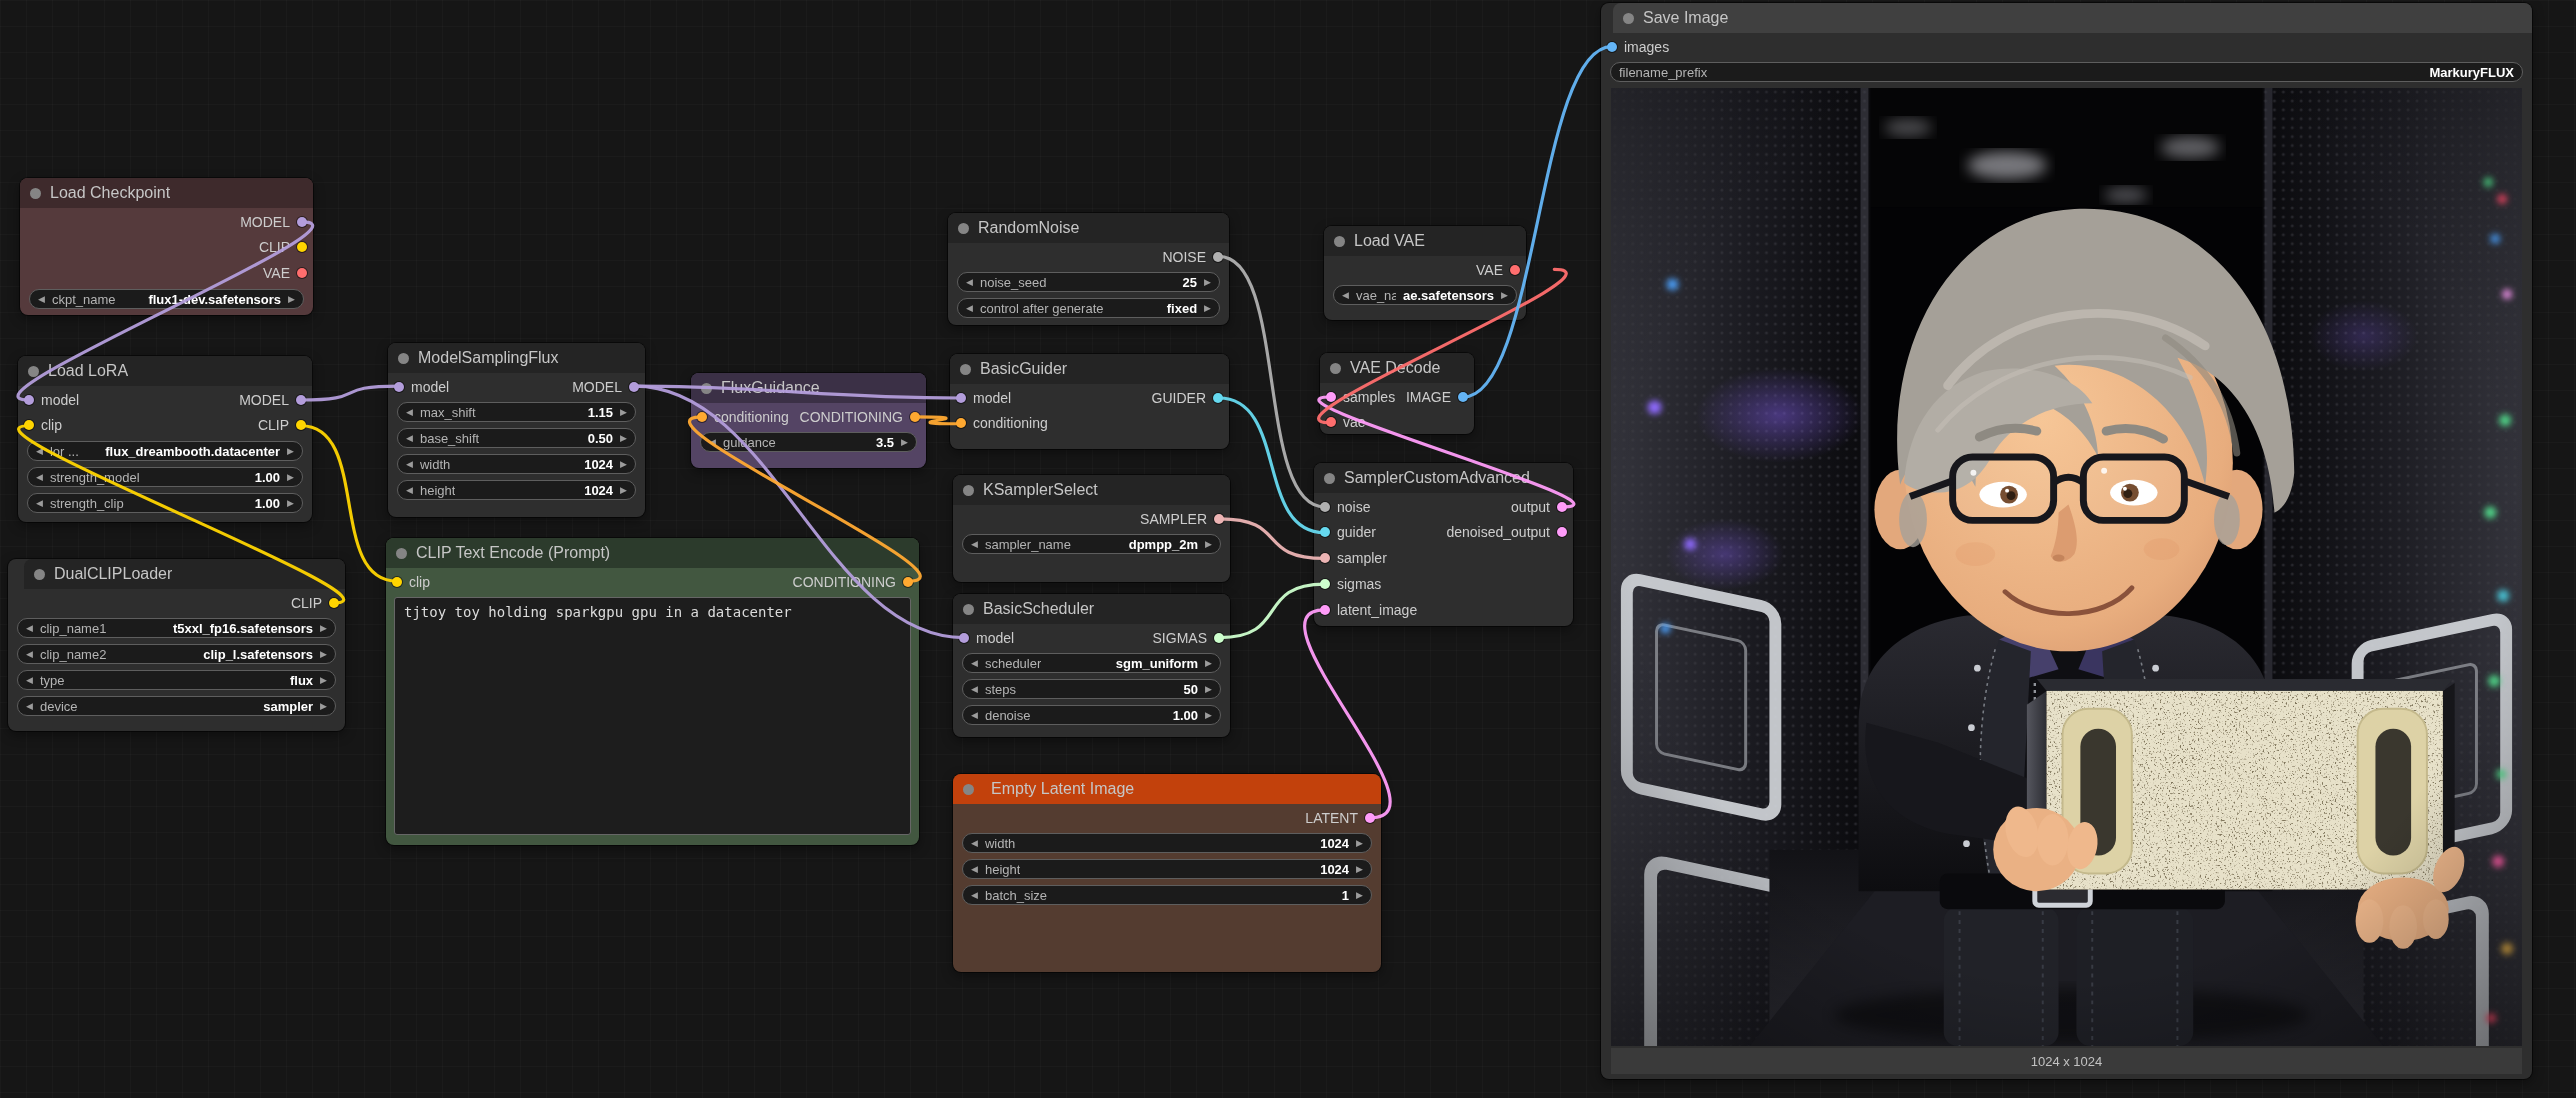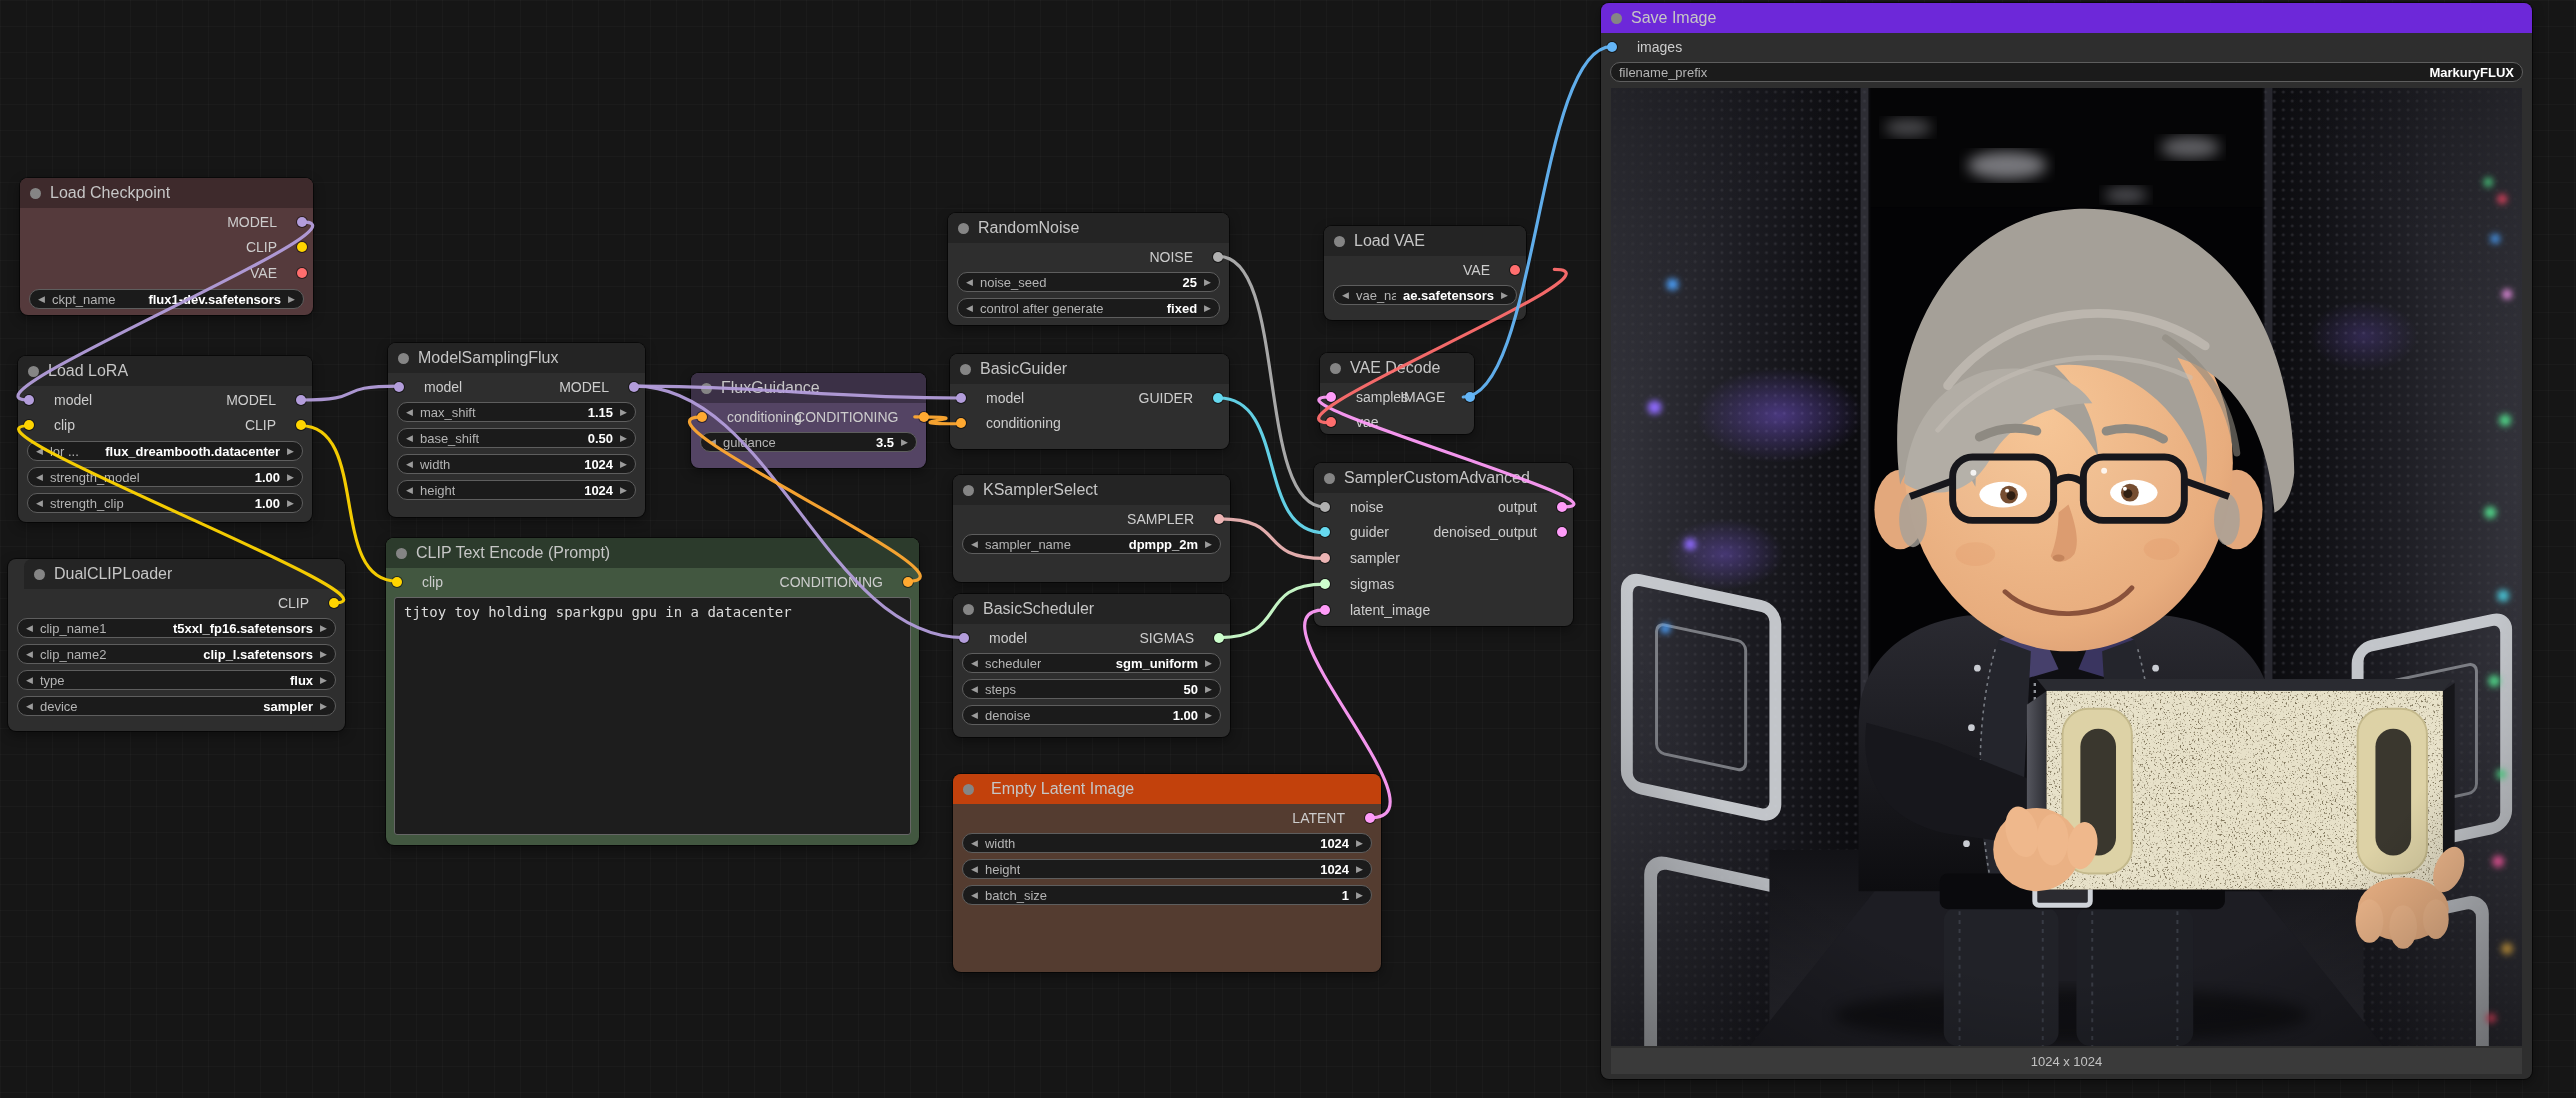--- a/index.html
+++ b/index.html
@@ -9,21 +9,21 @@
                      linear-gradient(90deg,rgba(255,255,255,.025) 1px,transparent 1px);
     background-size:26px 26px;}
   .node{position:absolute;border-radius:8px;z-index:2;
     box-shadow:0 0 0 1px rgba(0,0,0,.55),0 4px 12px rgba(0,0,0,.4);}
   .nhead{position:absolute;left:0;right:0;top:0;height:30px;border-radius:8px 8px 0 0;
     display:flex;align-items:center;padding:0 10px;box-sizing:border-box;}
   .ndot{width:11px;height:11px;border-radius:50%;background:#858585;flex:none;}
   .ntitle{margin-left:9px;font-size:16px;color:#c6c6c6;white-space:nowrap;overflow:hidden;}
   .srow{position:absolute;left:0;right:0;height:20px;display:flex;align-items:center;
     padding:0 6px;box-sizing:border-box;}
-  .slot{display:flex;align-items:center;gap:20px;min-width:0;}
+  .slot{display:flex;align-items:center;gap:7px;min-width:0;}
   .slot.out{margin-left:auto;}
   .pdot{width:10px;height:10px;border-radius:50%;box-shadow:0 0 0 1px rgba(0,0,0,.5);flex:none;}
   .slbl{font-size:14px;color:#cdcdcd;white-space:nowrap;}
   .widget{position:absolute;left:9px;right:9px;height:20px;border-radius:10px;background:#1b1b1b;
     border:1px solid #5e5e5e;display:flex;align-items:center;padding:0 8px;box-sizing:border-box;gap:7px;}
   .warr{font-size:9px;color:#9c9c9c;line-height:1;flex:none;cursor:pointer;}
   .wlbl{font-size:13px;color:#b4b4b4;white-space:nowrap;overflow:hidden;}
   .wval{font-size:13px;color:#ffffff;font-weight:700;margin-left:auto;white-space:nowrap;}
   .prompt{position:absolute;left:8px;right:8px;background:#1d1d1d;border:1px solid #666;
     border-radius:3px;color:#dcdcdc;font:14px "DejaVu Sans Mono",monospace;padding:6px 9px;
@@ -433,21 +433,21 @@
         </span>
       </div>
       <div class="srow" style="top: 137px;">
         <span class="slot">
           <span class="pdot" style="background:#FF9CF9"></span>
           <span class="slbl">latent_image</span>
         </span>
       </div>
     </div>
     <div class="node" style="left: 1601px; top: 3px; width: 931px; height: 1076px; background: rgb(46, 46, 46);">
-      <div class="nhead" style="background: #6d28d9;">
+      <div class="nhead" style="background: #404040; margin-left: 12px;">
         <span class="ndot"></span>
         <span class="ntitle">Save Image</span>
       </div>
       <div class="srow" style="top: 34px;">
         <span class="slot">
           <span class="pdot" style="background:#64B5F6"></span>
           <span class="slbl">images</span>
         </span>
       </div>
       <div class="widget" style="top: 59px;">

